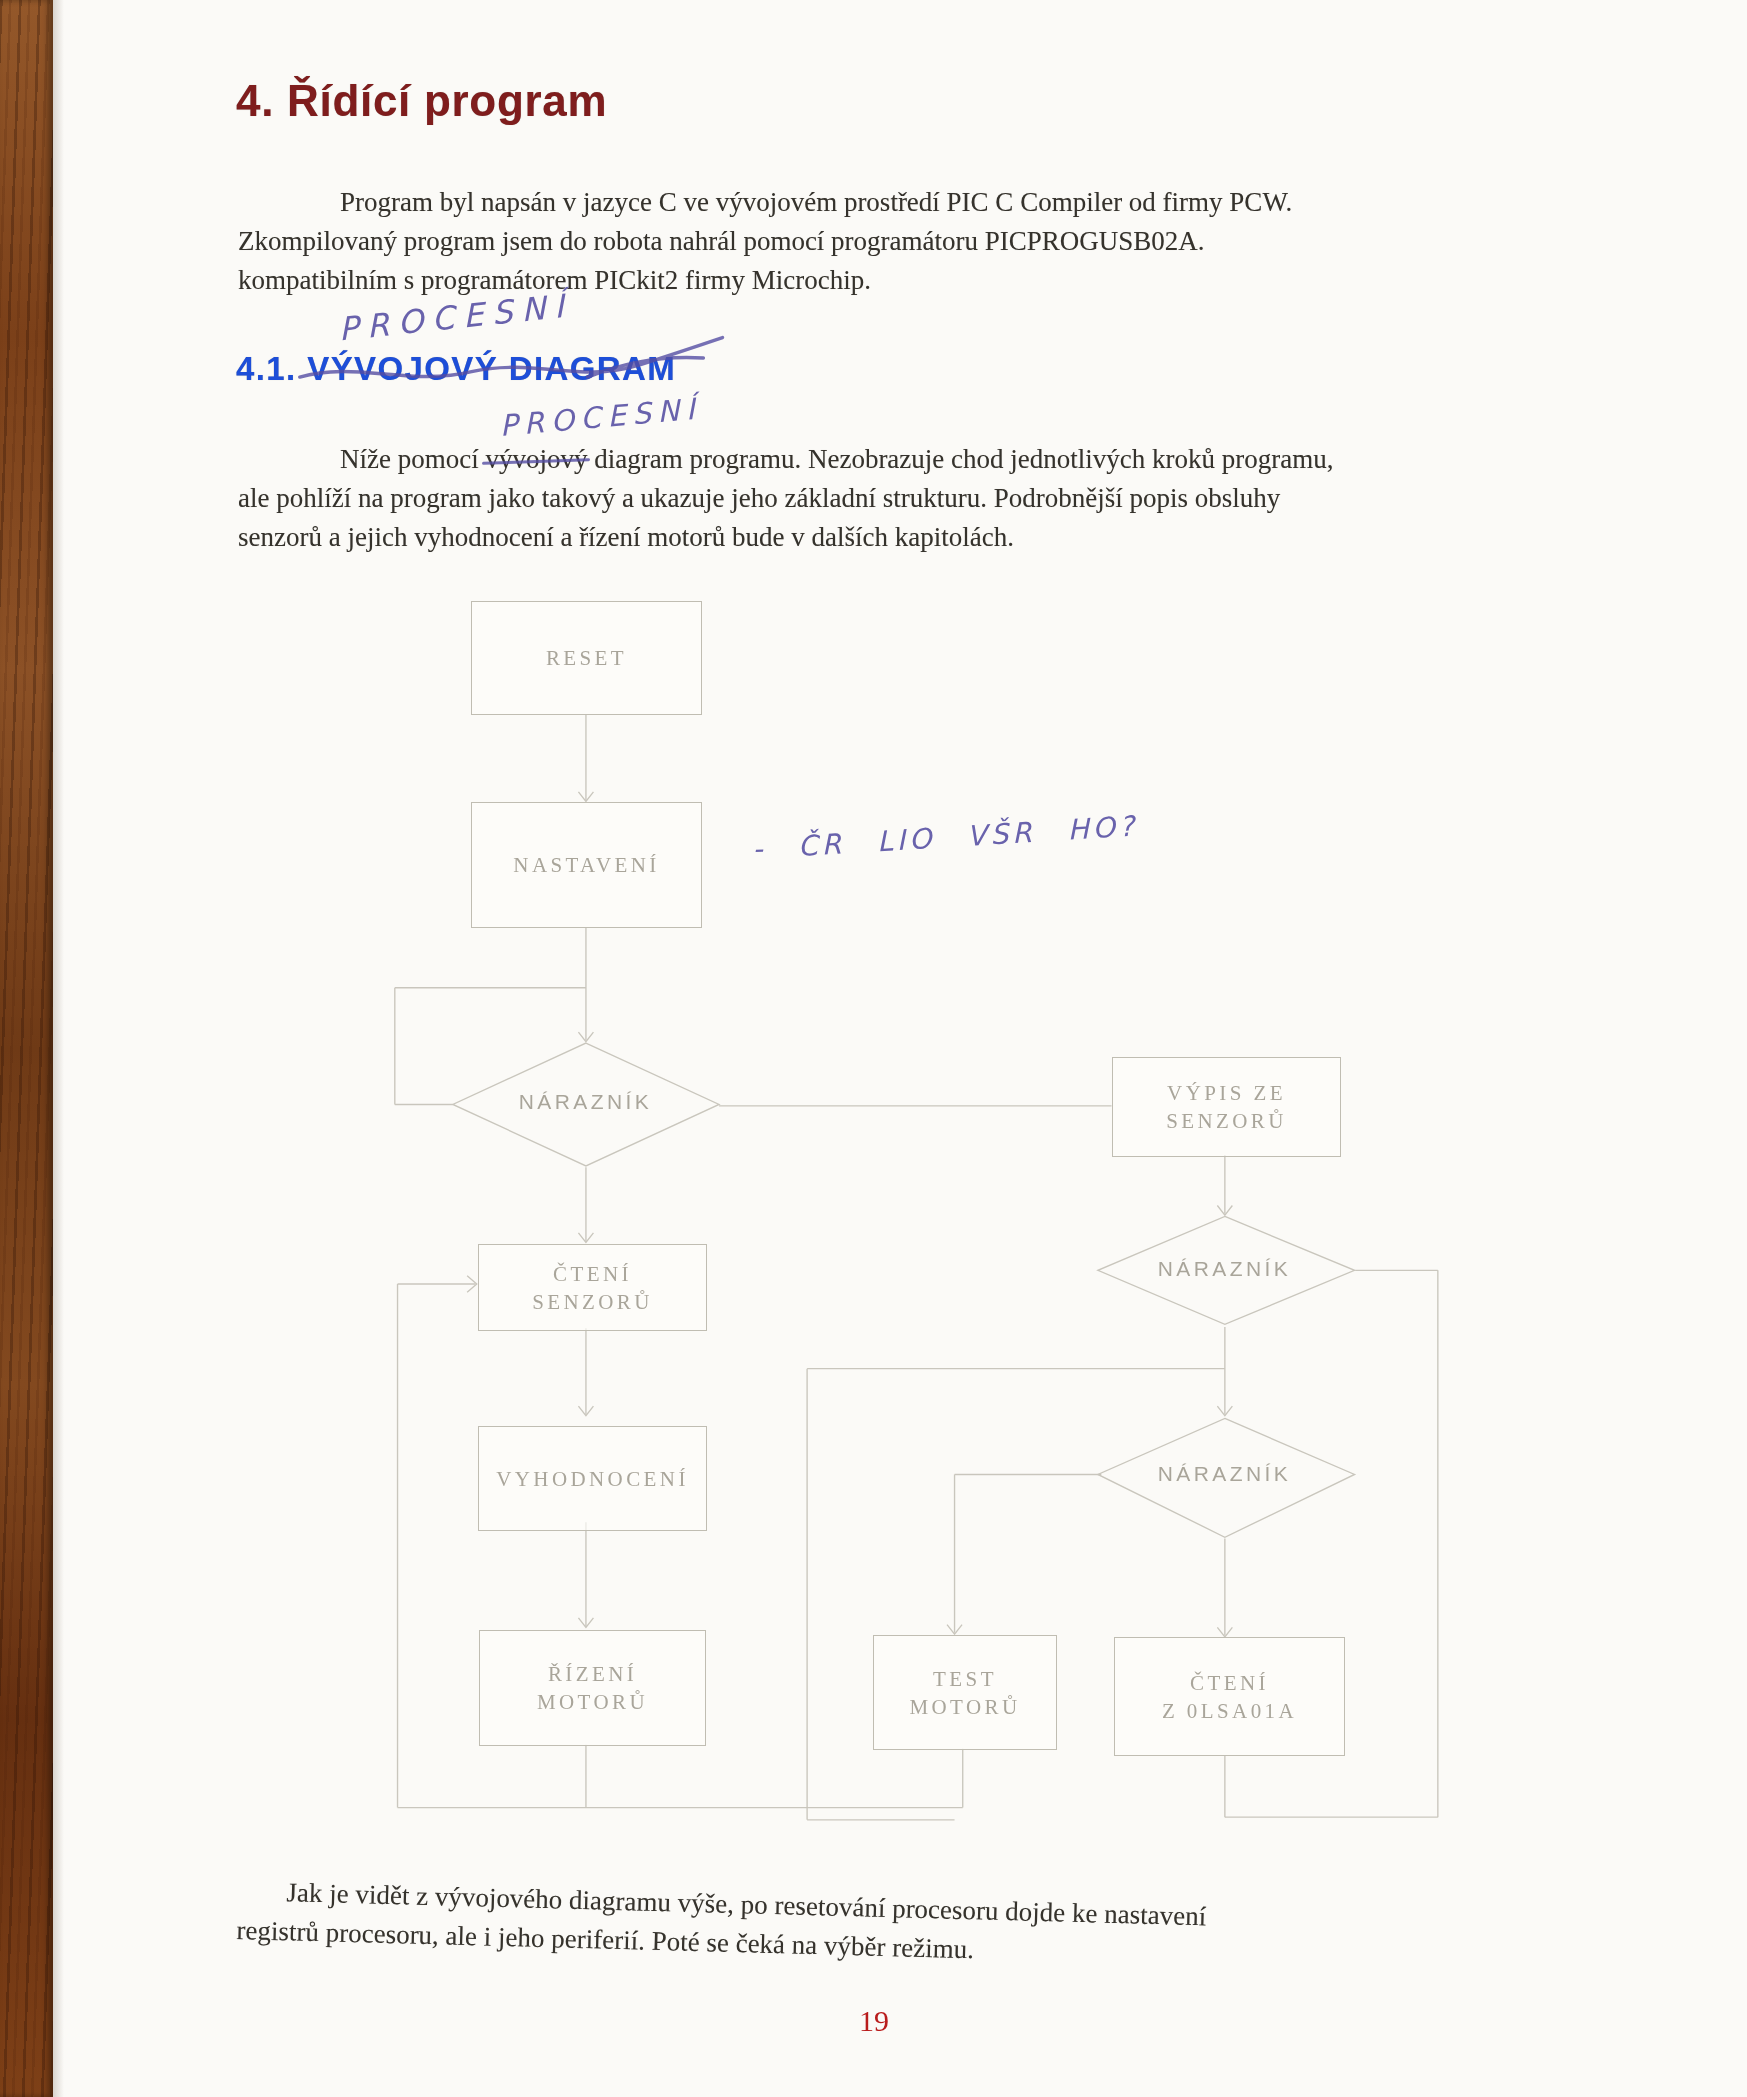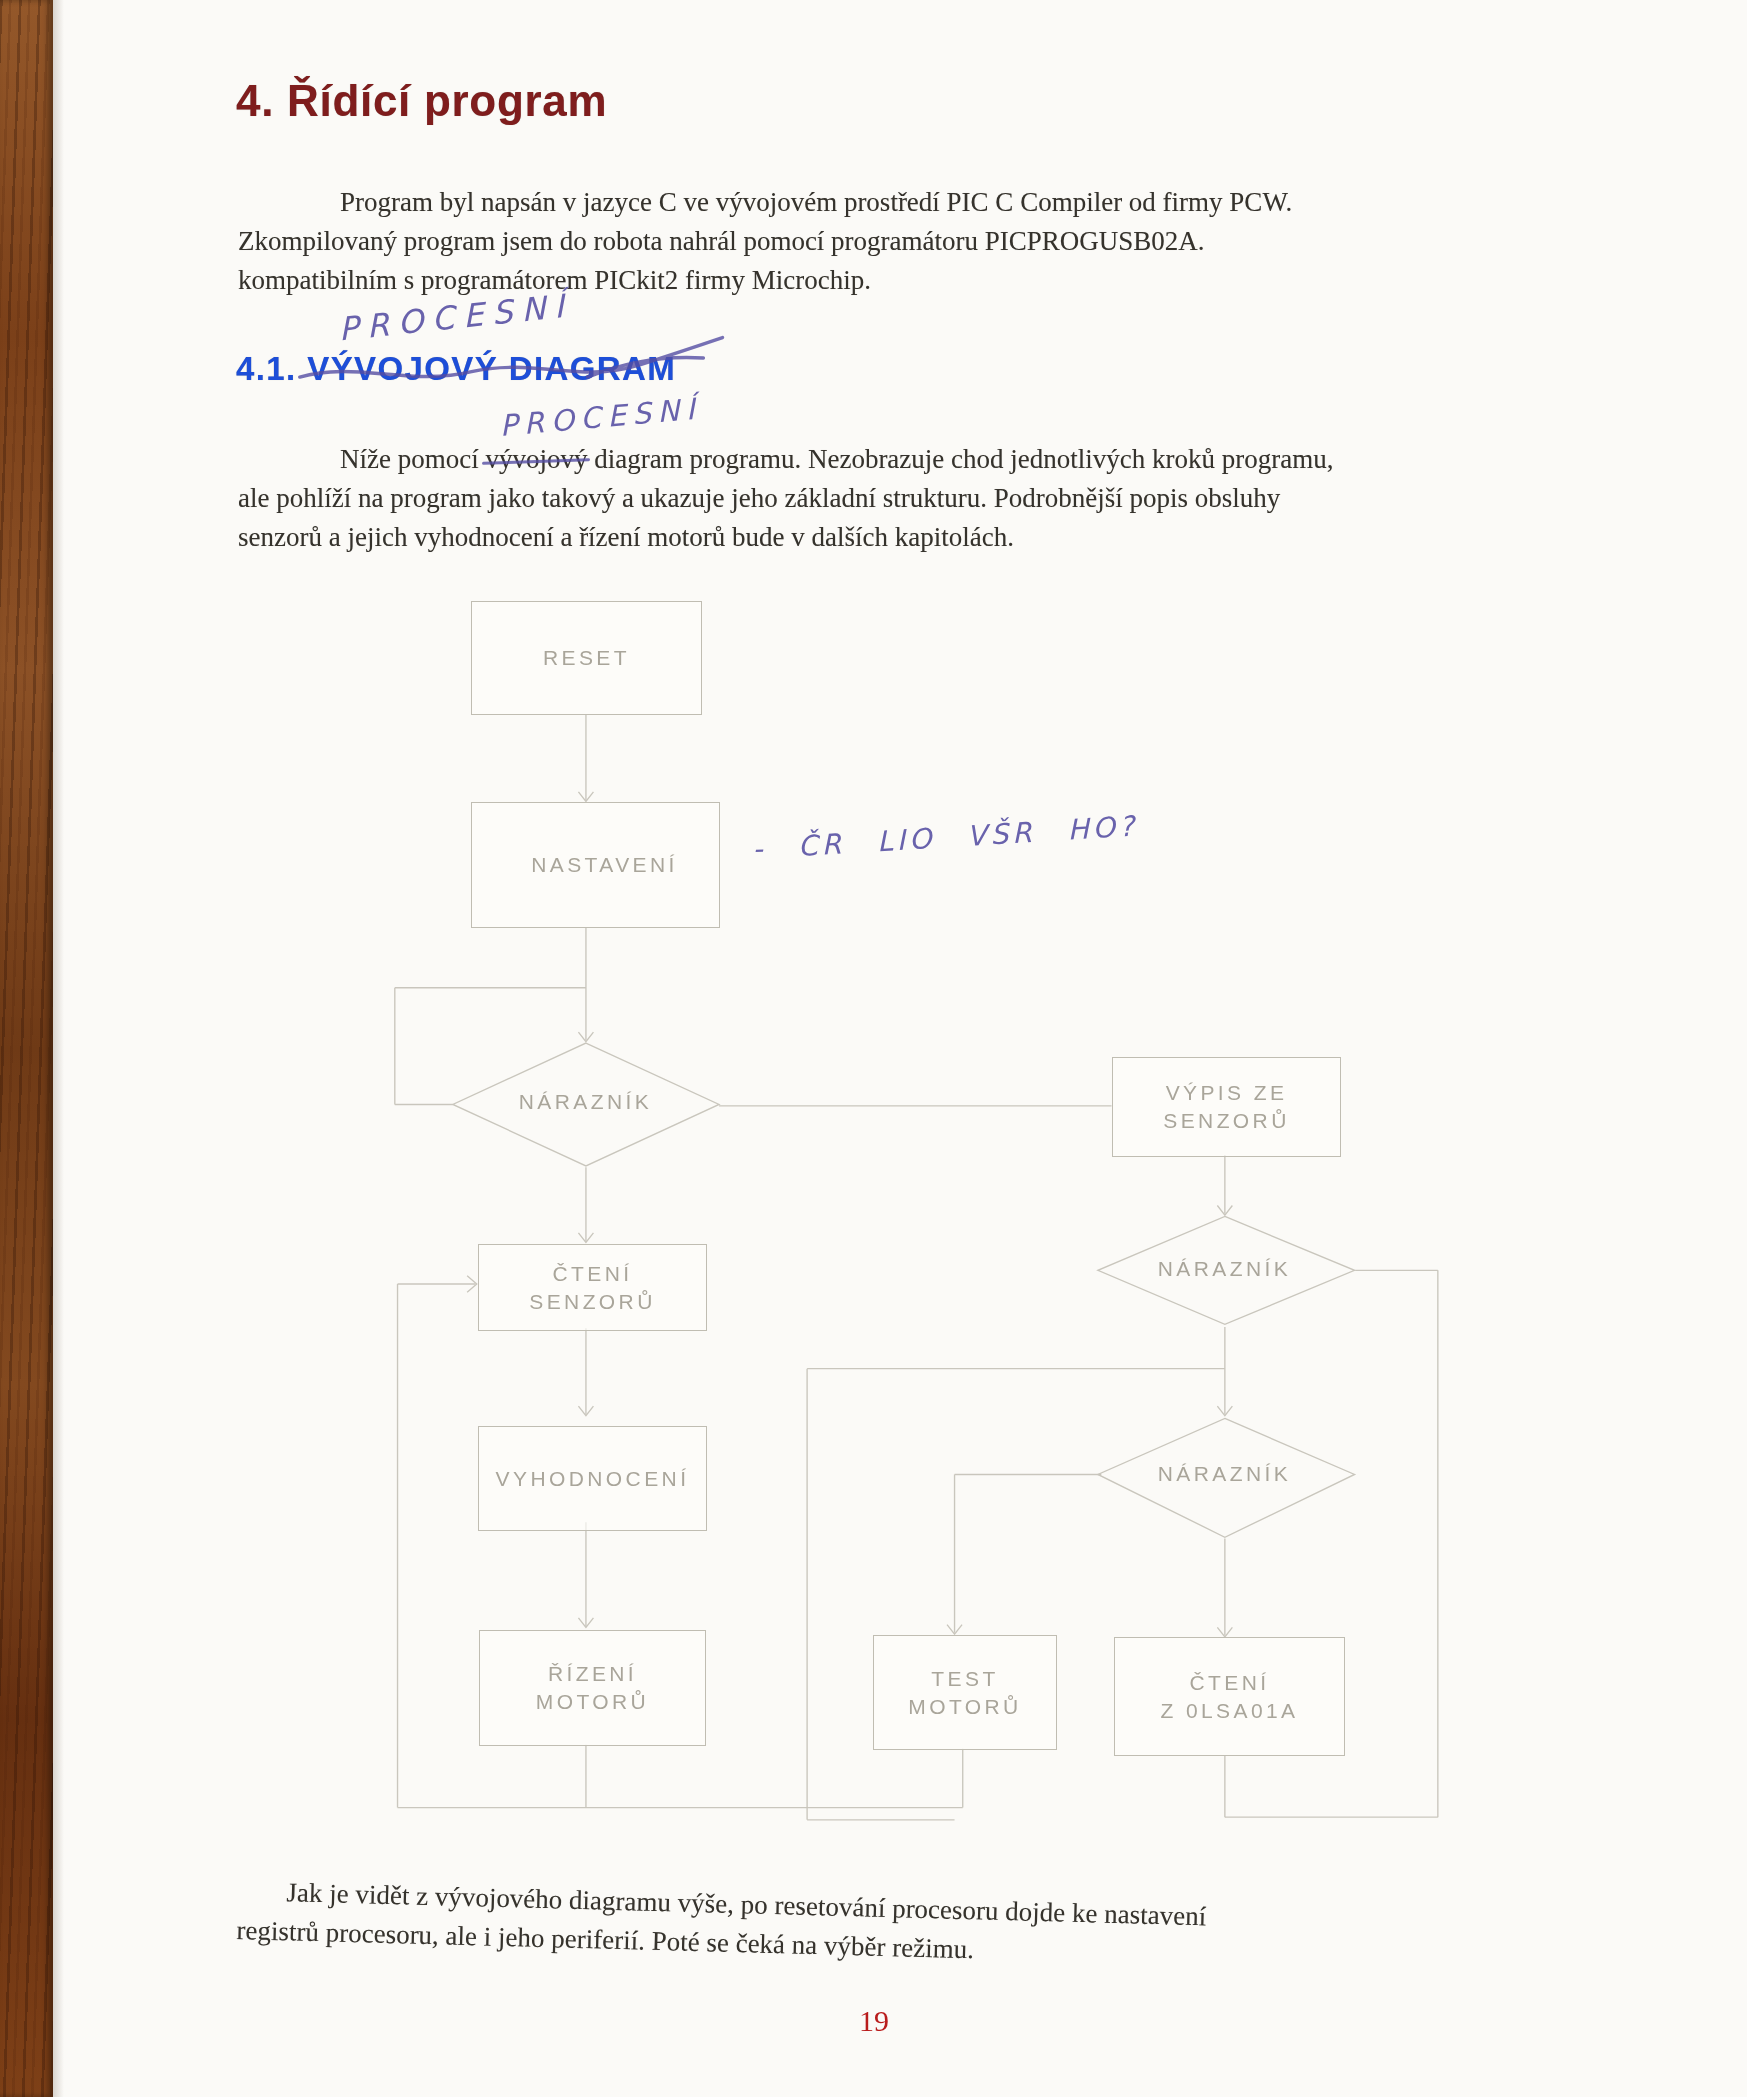--- a/index.html
+++ b/index.html
@@ -67,28 +67,28 @@
   }
 
   
   .fc-box{
     position:absolute;border:1.4px solid #c0bdb2;background:rgba(253,253,250,.65);
     display:flex;flex-direction:column;align-items:center;justify-content:center;
     text-align:center;
     font-family:"Liberation Sans",sans-serif;
     font-size:21px;letter-spacing:3.4px;line-height:28px;color:#a9a59a;
   }
-  .fc-box span{display:block;}
+  .fc-box span{display:block;font-family:Liberation Serif, serif;}
   .fc-dlabel{
     position:absolute;width:205px;text-align:center;
     font-family:"Liberation Sans",sans-serif;
     font-size:21px;letter-spacing:3.4px;color:#a9a59a;
   }
   #box-reset        {left:471px; top:601px; width:229px;height:112px;}
-  #box-nastaveni    {left:471px; top:802px;width:229px;height:124px;padding-left:18px;}
+  #box-nastaveni    {left:471px; top:802px;width:229px;height:124px;}
   #box-cteni-senzoru{left:478px; top:1244px;width:227px;height:85px;}
   #box-vyhodnoceni  {left:478px; top:1418px;width:227px;height:103px;margin-top:8px;}
   #box-rizeni-motoru{left:479px; top:1630px;width:225px;height:114px;}
   #box-vypis        {left:1112px;top:1057px;width:227px;height:98px;}
   #box-test-motoru  {left:873px;top:1635px;width:182px;height:113px;}
   #box-cteni-olsa   {left:1114px;top:1637px;width:229px;height:117px;}
   #lbl-naraznik1{left:483px; top:1090px;}
   #lbl-naraznik2{left:1122px;top:1257px;}
   #lbl-naraznik3{left:1122px;top:1462px;}
 

